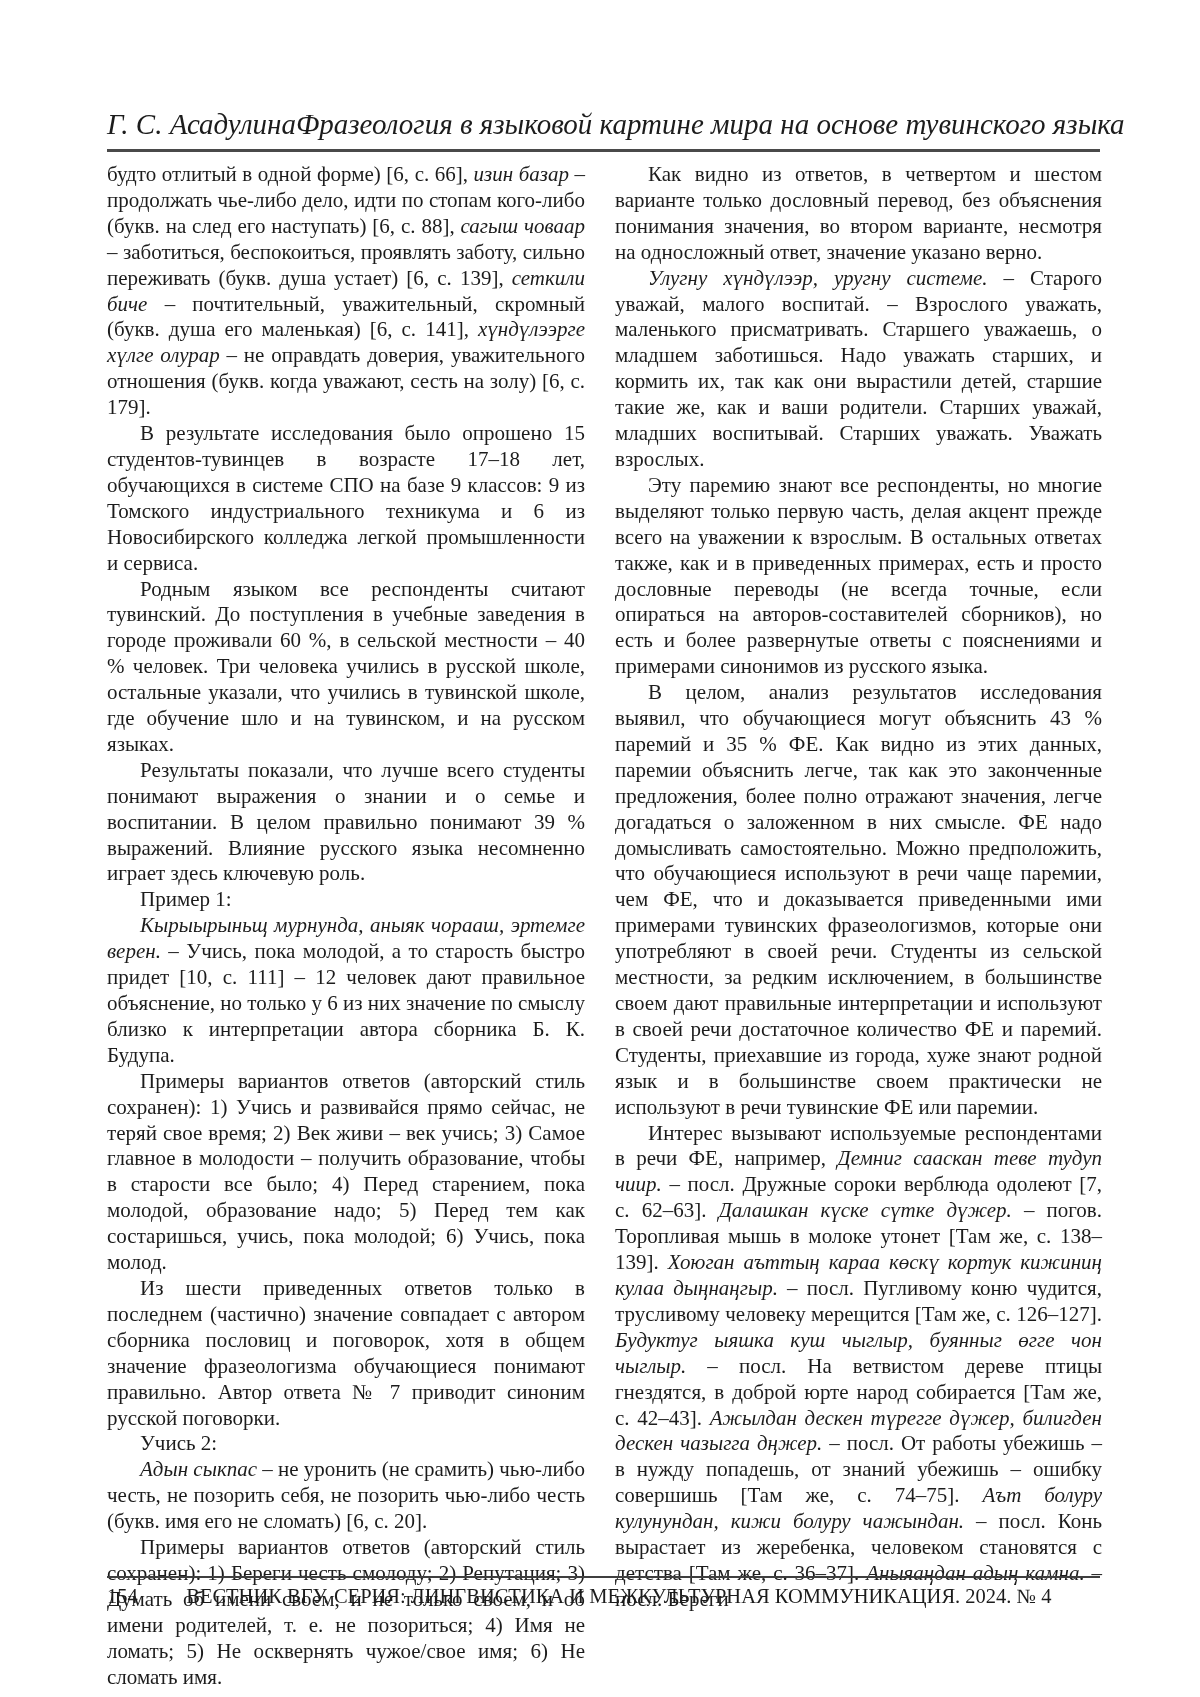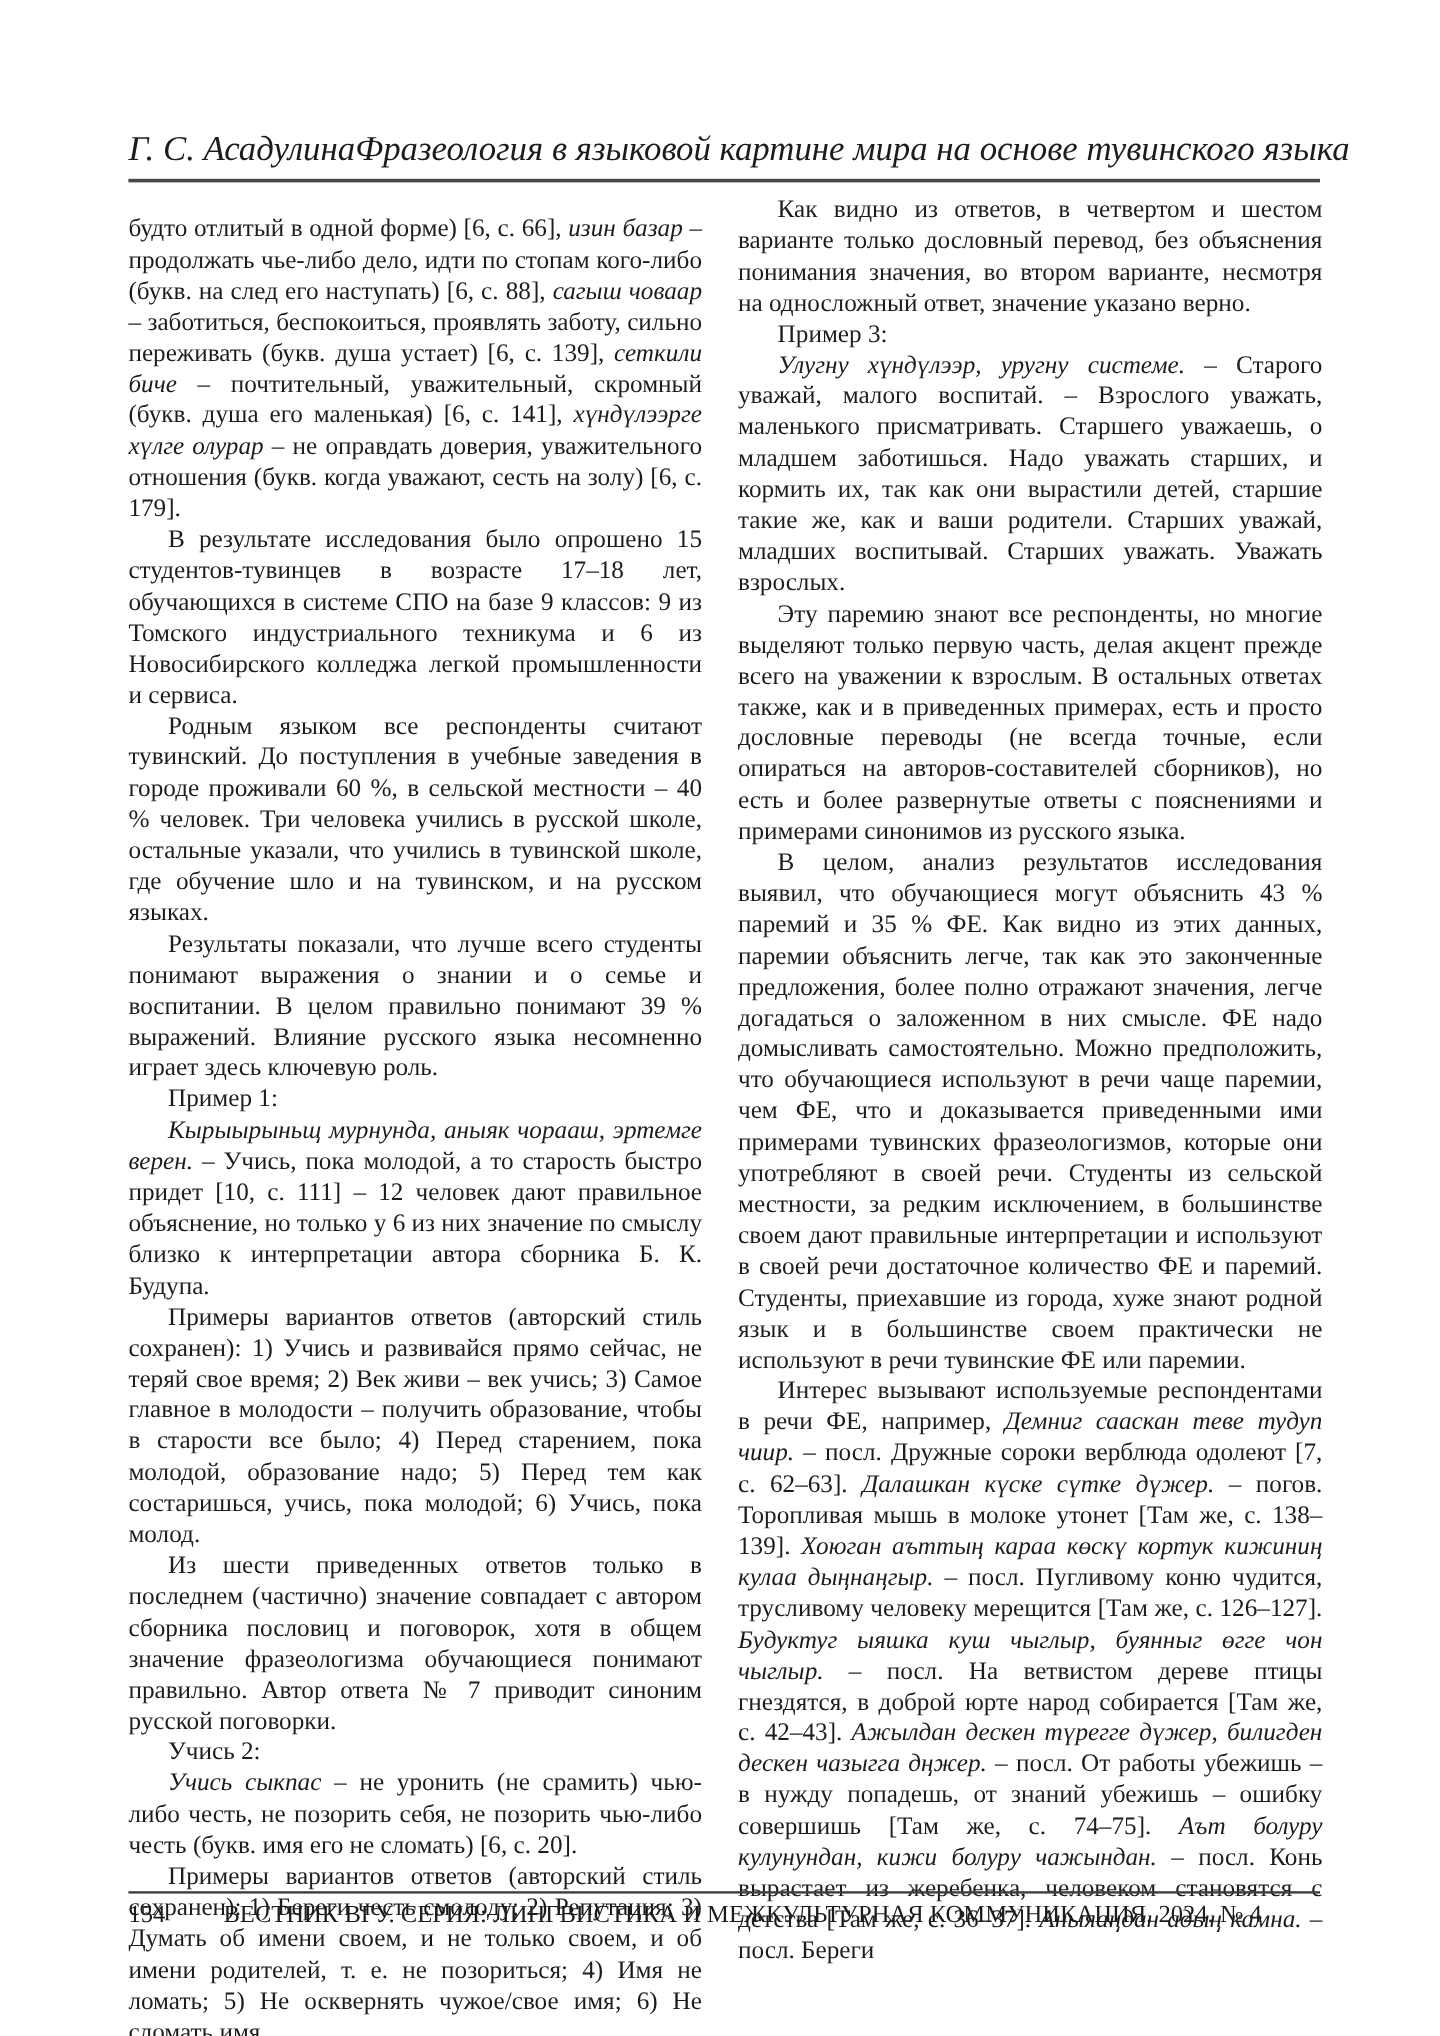--- a/index.html
+++ b/index.html
@@ -44,21 +44,21 @@
   .col-left  { width: 478px; }
   .col-right { width: 487px; }
   .col p {
     margin: 0;
     text-indent: 33px;
     text-align: justify;
     font-size: 21px;
     line-height: 25.9px;
     hyphens: none;
   }
-  .col p.noindent { text-indent: 0; margin-top: 16px; }
+  .col p.noindent { text-indent: 0; }
   .col p i { font-style: italic; }
   .foot-rule {
     position: absolute;
     top: 1576px;
     left: 107px;
     right: 100px;
     height: 2px;
     background: #3f3f3f;
   }
   .foot-line {
@@ -90,26 +90,25 @@
     <div class="col col-left">
         <p class="noindent"><span>будто отлитый в одной форме) [6, с. 66], </span><i>изин базар</i><span> – продолжать чье-либо дело, идти по стопам кого-либо (букв. на след его наступать) [6, с. 88], </span><i>сагыш човаар</i><span> – заботиться, беспокоиться, проявлять заботу, сильно переживать (букв. душа устает) [6, с. 139], </span><i>сеткили биче</i><span> – почтительный, уважительный, скромный (букв. душа его маленькая) [6, с. 141], </span><i>хүндүлээрге хүлге олурар</i><span> – не оправдать доверия, уважительного отношения (букв. когда уважают, сесть на золу) [6, с. 179].</span></p>
         <p><span>В результате исследования было опрошено 15 студентов-тувинцев в возрасте 17–18 лет, обучающихся в системе СПО на базе 9 классов: 9 из Томского индустриального техникума и 6 из Новосибирского колледжа легкой промышленности и сервиса.</span></p>
         <p><span>Родным языком все респонденты считают тувинский. До поступления в учебные заведения в городе проживали 60 %, в сельской местности – 40 % человек. Три человека учились в русской школе, остальные указали, что учились в тувинской школе, где обучение шло и на тувинском, и на русском языках.</span></p>
         <p><span>Результаты показали, что лучше всего студенты понимают выражения о знании и о семье и воспитании. В целом правильно понимают 39 % выражений. Влияние русского языка несомненно играет здесь ключевую роль.</span></p>
         <p><span>Пример 1:</span></p>
         <p><i>Кырыырыньщ мурнунда, аныяк чорааш, эртемге верен.</i><span> – Учись, пока молодой, а то старость быстро придет [10, с. 111] – 12 человек дают правильное объяснение, но только у 6 из них значение по смыслу близко к интерпретации автора сборника Б. К. Будупа.</span></p>
         <p><span>Примеры вариантов ответов (авторский стиль сохранен): 1) Учись и развивайся прямо сейчас, не теряй свое время; 2) Век живи – век учись; 3) Самое главное в молодости – получить образование, чтобы в старости все было; 4) Перед старением, пока молодой, образование надо; 5) Перед тем как состаришься, учись, пока молодой; 6) Учись, пока молод.</span></p>
         <p><span>Из шести приведенных ответов только в последнем (частично) значение совпадает с автором сборника пословиц и поговорок, хотя в общем значение фразеологизма обучающиеся понимают правильно. Автор ответа № 7 приводит синоним русской поговорки.</span></p>
         <p><span>Учись 2:</span></p>
-        <p><i>Учись сыкпас</i><span> – не уронить (не срамить) чью-либо честь, не позорить себя, не позорить чью-либо честь (букв. имя его не сломать) [6, с. 20].</span></p>
+        <p><i>Адын сыкпас</i><span> – не уронить (не срамить) чью-либо честь, не позорить себя, не позорить чью-либо честь (букв. имя его не сломать) [6, с. 20].</span></p>
         <p><span>Примеры вариантов ответов (авторский стиль сохранен): 1) Береги честь смолоду; 2) Репутация; 3) Думать об имени своем, и не только своем, и об имени родителей, т. е. не позориться; 4) Имя не ломать; 5) Не осквернять чужое/свое имя; 6) Не сломать имя.</span></p>
       </div>
     <div class="col col-right">
         <p><span>Как видно из ответов, в четвертом и шестом варианте только дословный перевод, без объяснения понимания значения, во втором варианте, несмотря на односложный ответ, значение указано верно.</span></p>
-        <p><span>Пример 3:</span></p>
         <p><i>Улугну хүндүлээр, уругну системе.</i><span> – Старого уважай, малого воспитай. – Взрослого уважать, маленького присматривать. Старшего уважаешь, о младшем заботишься. Надо уважать старших, и кормить их, так как они вырастили детей, старшие такие же, как и ваши родители. Старших уважай, младших воспитывай. Старших уважать. Уважать взрослых.</span></p>
         <p><span>Эту паремию знают все респонденты, но многие выделяют только первую часть, делая акцент прежде всего на уважении к взрослым. В остальных ответах также, как и в приведенных примерах, есть и просто дословные переводы (не всегда точные, если опираться на авторов-составителей сборников), но есть и более развернутые ответы с пояснениями и примерами синонимов из русского языка.</span></p>
         <p><span>В целом, анализ результатов исследования выявил, что обучающиеся могут объяснить 43 % паремий и 35 % ФЕ. Как видно из этих данных, паремии объяснить легче, так как это законченные предложения, более полно отражают значения, легче догадаться о заложенном в них смысле. ФЕ надо домысливать самостоятельно. Можно предположить, что обучающиеся используют в речи чаще паремии, чем ФЕ, что и доказывается приведенными ими примерами тувинских фразеологизмов, которые они употребляют в своей речи. Студенты из сельской местности, за редким исключением, в большинстве своем дают правильные интерпретации и используют в своей речи достаточное количество ФЕ и паремий. Студенты, приехавшие из города, хуже знают родной язык и в большинстве своем практически не используют в речи тувинские ФЕ или паремии.</span></p>
         <p><span>Интерес вызывают используемые респондентами в речи ФЕ, например, </span><i>Демниг сааскан теве тудуп чиир.</i><span> – посл. Дружные сороки верблюда одолеют [7, с. 62–63]. </span><i>Далашкан күске сүтке дүжер.</i><span> – погов. Торопливая мышь в молоке утонет [Там же, с. 138–139]. </span><i>Хоюган аъттың караа көскү кортук кижиниң кулаа дыңнаңгыр.</i><span> – посл. Пугливому коню чудится, трусливому человеку мерещится [Там же, с. 126–127]. </span><i>Будуктуг ыяшка куш чыглыр, буянныг өгге чон чыглыр.</i><span> – посл. На ветвистом дереве птицы гнездятся, в доброй юрте народ собирается [Там же, с. 42–43]. </span><i>Ажылдан дескен түрегге дүжер, билигден дескен чазыгга дңжер.</i><span> – посл. От работы убежишь – в нужду попадешь, от знаний убежишь – ошибку совершишь [Там же, с. 74–75]. </span><i>Аът болуру кулунундан, кижи болуру чажындан.</i><span> – посл. Конь вырастает из жеребенка, человеком становятся с детства [Там же, с. 36–37]. </span><i>Аныяаңдан адың камна.</i><span> – посл. Береги</span></p>
       </div>
   </div>
 
   <div class="foot-rule"></div>
 
   <div class="foot-line">

